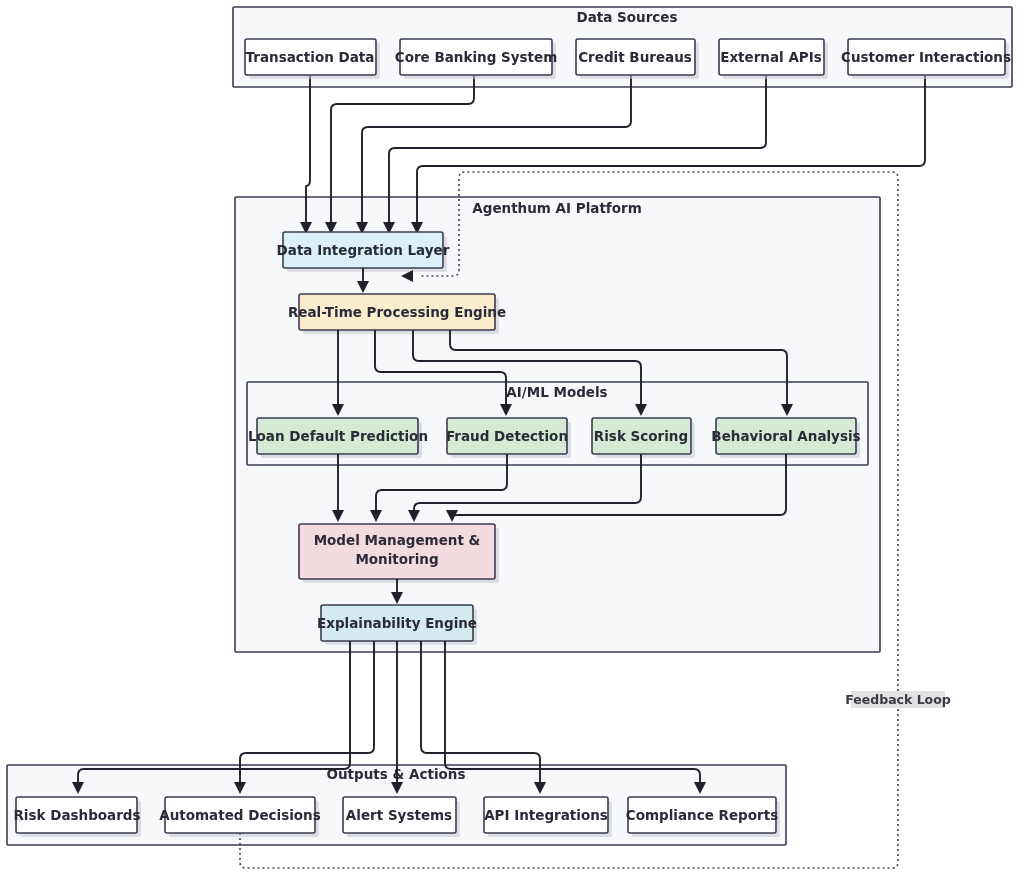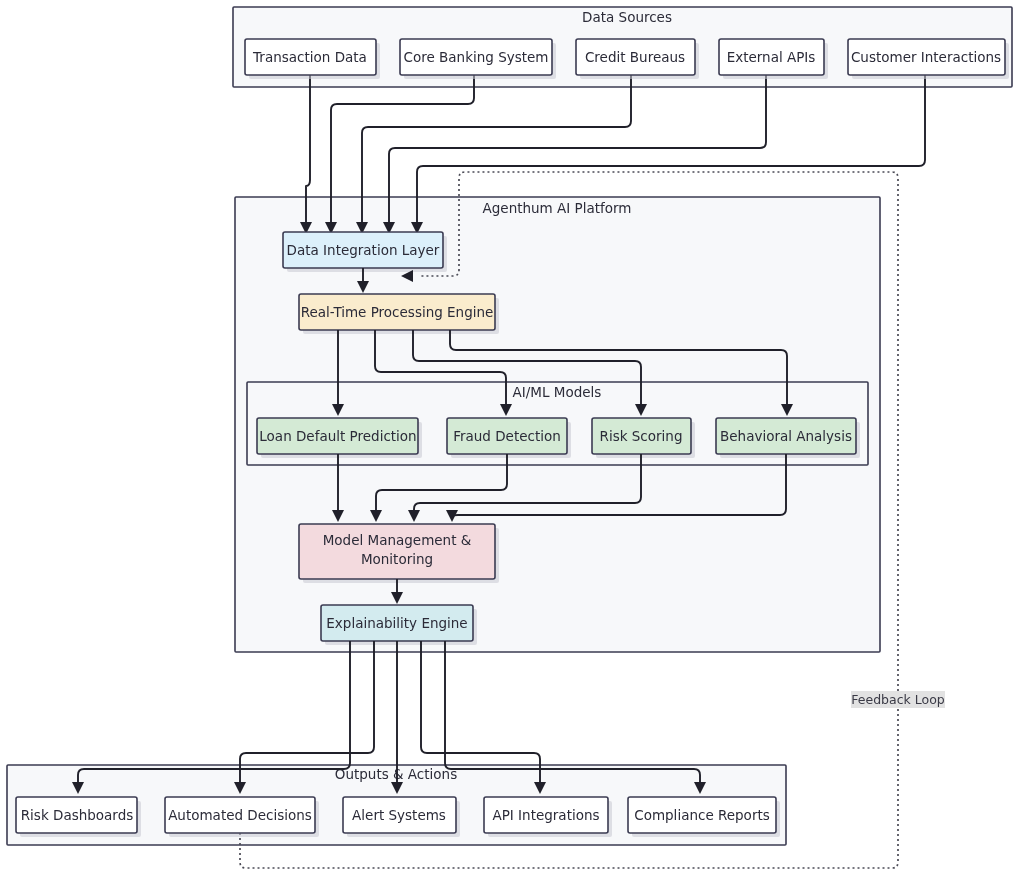--- a/index.html
+++ b/index.html
@@ -11,20 +11,21 @@
   body {
     width: 1024px;
     height: 875px;
     font-family: "DejaVu Sans", sans-serif;
     overflow: hidden;
   }
   #diagram-root {
     position: relative;
     width: 1024px;
     height: 875px;
+    font-weight: bold;
   }
   svg#flowchart {
     display: block;
     width: 1024px;
     height: 875px;
   }
   .cluster-rect {
     fill: #f7f8fa;
     stroke: #3b3b52;
     stroke-width: 1.6px;

